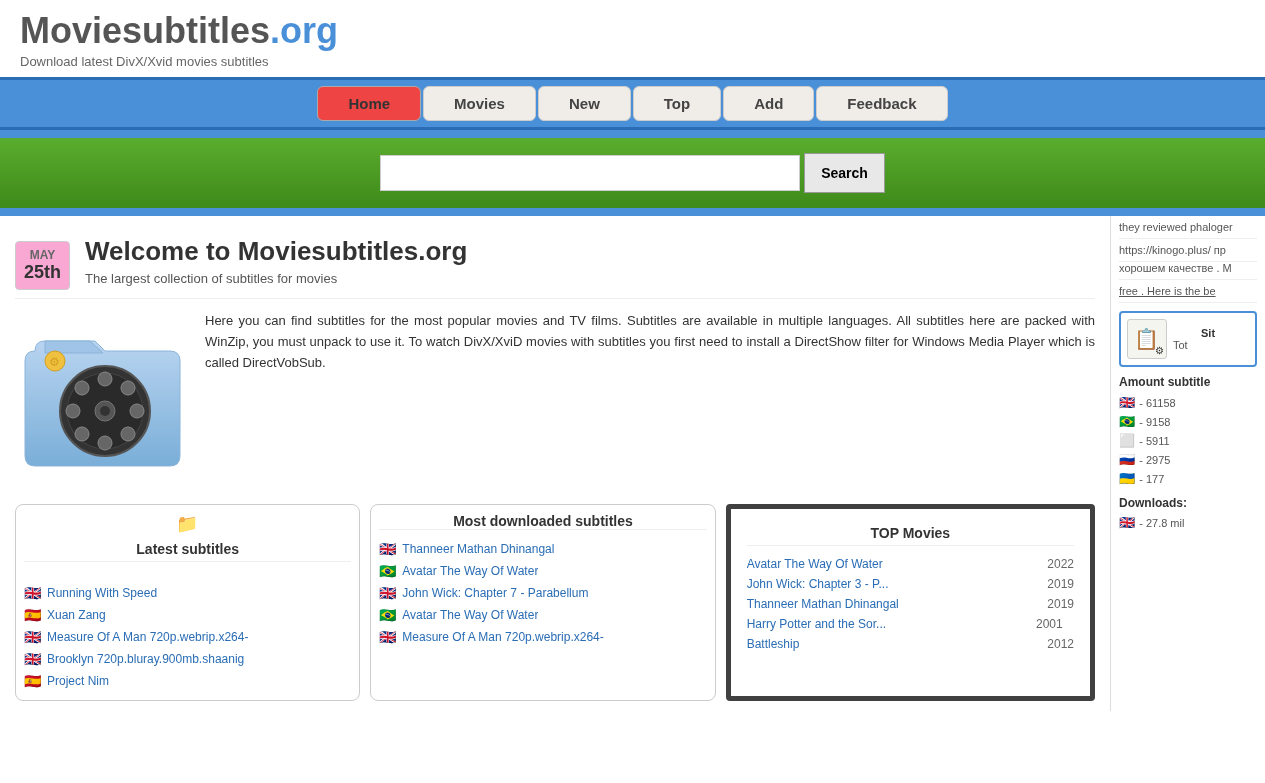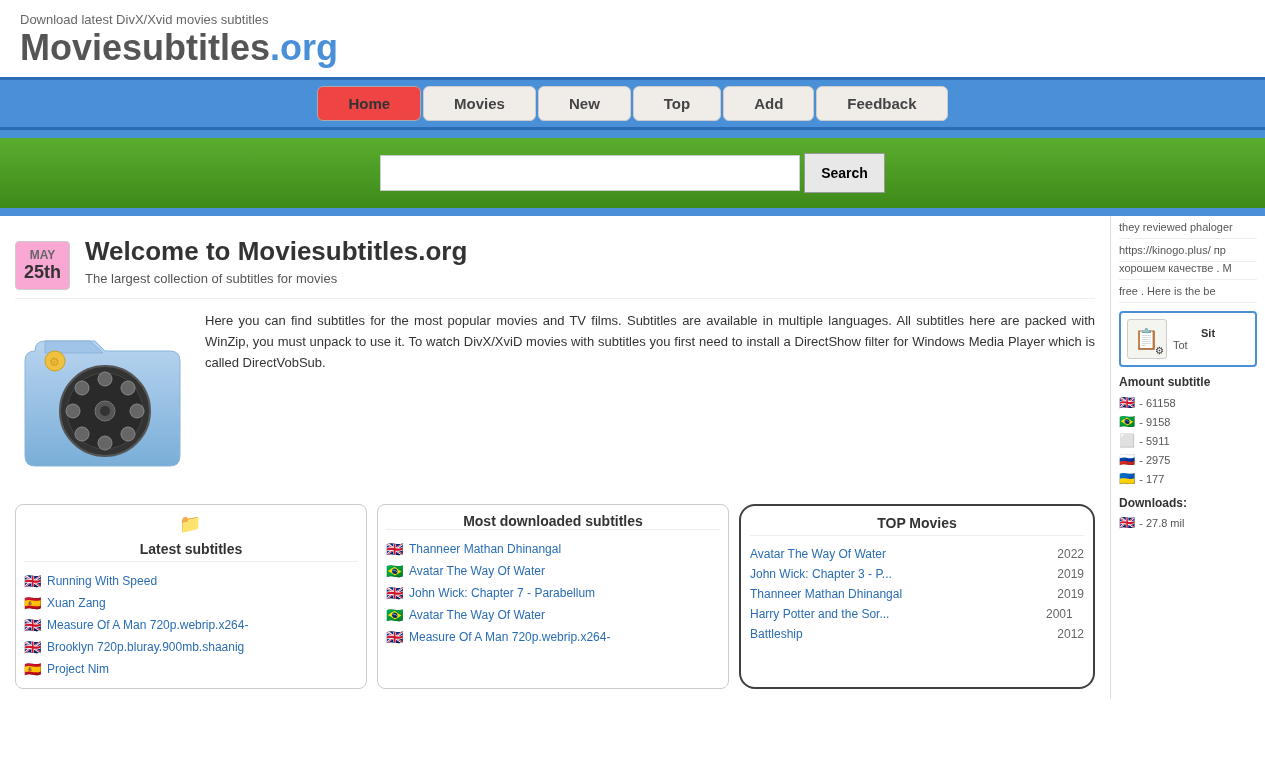--- a/index.html
+++ b/index.html
@@ -49,24 +49,24 @@
 
     
     #sidebar { font-size: 11px; }
     #site-stats { border: 2px solid #4a90d9; border-radius: 4px; padding: 6px; margin-top: 8px; }
     #downloads-section { margin-top: 8px; }
   </style>
 </head>
 <body>
 
 <div id="header">
-  <div id="site-tagline">Download latest DivX/Xvid movies subtitles</div>
   <div id="site-title">
     <span style="color:#555; font-weight:bold;">Movie</span><span style="color:#555; font-weight:bold;">subtitles</span><span style="color:#4a90d9; font-weight:bold;">.org</span>
   </div>
+  <div id="site-tagline">Download latest DivX/Xvid movies subtitles</div>
 </div>
 
 <div id="nav-bar">
   <a class="nav-item active">Home</a>
   <a class="nav-item">Movies</a>
   <a class="nav-item">New</a>
   <a class="nav-item">Top</a>
   <a class="nav-item">Add</a>
   <a class="nav-item">Feedback</a>
 </div>
@@ -134,21 +134,21 @@
       </div>
       <div id="welcome-text" style="font-size:13px; line-height:1.6; color:#333; text-align:justify;">Here you can find subtitles for the most popular movies and TV films. Subtitles are available in multiple languages. All subtitles here are packed with WinZip, you must unpack to use it. To watch DivX/XviD movies with subtitles you first need to install a DirectShow filter for Windows Media Player which is called DirectVobSub.</div>
     </div>
 
     <div id="three-cols" style="display:flex; gap:10px; margin-top:5px;">
 
       <div class="col-box" style="flex:1; border:1px solid #ccc; border-radius:8px; padding:8px;">
         <div style="text-align:center; margin-bottom:6px;">
           <span style="font-size:18px;">📁</span>
         </div>
-        <h3 style="text-align:center; font-size:14px; font-weight:bold; color:#333; margin-bottom:8px; padding-bottom:4px; border-bottom:1px solid #eee;">Latest subtitles</h3>
+        <h3 style="text-align:center; font-size:14px; font-weight:bold; color:#333; margin-bottom:20px; padding-bottom:4px; border-bottom:1px solid #eee;">Latest subtitles</h3>
         <div id="latest-list">
             <div style="display: flex; align-items: center; gap: 5px; padding: 3px 0px; color: rgb(42, 109, 181); cursor: pointer; font-size: 12px; white-space: nowrap; overflow: hidden;">
               <span style="font-size:14px; min-width:18px;">🇬🇧</span>
               <a style="color:#2a6db5; text-decoration:none; overflow:hidden; text-overflow:ellipsis; white-space:nowrap;">Running With Speed</a>
             </div>
             <div style="display: flex; align-items: center; gap: 5px; padding: 3px 0px; color: rgb(42, 109, 181); cursor: pointer; font-size: 12px; white-space: nowrap; overflow: hidden;">
               <span style="font-size:14px; min-width:18px;">🇪🇸</span>
               <a style="color:#2a6db5; text-decoration:none; overflow:hidden; text-overflow:ellipsis; white-space:nowrap;">Xuan Zang</a>
             </div>
             <div style="display: flex; align-items: center; gap: 5px; padding: 3px 0px; color: rgb(42, 109, 181); cursor: pointer; font-size: 12px; white-space: nowrap; overflow: hidden;">
@@ -185,21 +185,21 @@
               <span style="font-size:14px; min-width:18px;">🇧🇷</span>
               <a style="color:#2a6db5; text-decoration:none; overflow:hidden; text-overflow:ellipsis; white-space:nowrap;">Avatar The Way Of Water</a>
             </div>
             <div style="display: flex; align-items: center; gap: 5px; padding: 3px 0px; color: rgb(42, 109, 181); cursor: pointer; font-size: 12px; white-space: nowrap; overflow: hidden;">
               <span style="font-size:14px; min-width:18px;">🇬🇧</span>
               <a style="color:#2a6db5; text-decoration:none; overflow:hidden; text-overflow:ellipsis; white-space:nowrap;">Measure Of A Man 720p.webrip.x264-</a>
             </div>
           </div>
       </div>
 
-      <div class="col-box" style="flex:1; border:2px solid #404040; border-radius:16px; padding:9px;">
+      <div class="col-box" style="flex:1; border:5px solid #404040; border-radius:4px; padding:16px;">
         <h3 style="text-align:center; font-size:14px; font-weight:bold; color:#333; margin-bottom:8px; padding-bottom:4px; border-bottom:1px solid #eee;">TOP Movies</h3>
         <div id="top-movies-list">
             <div style="display: flex; justify-content: space-between; padding: 3px 0px; font-size: 12px;">
               <a style="color:#2a6db5; text-decoration:none; flex:1; white-space:nowrap; overflow:hidden; text-overflow:ellipsis;">Avatar The Way Of Water</a>
               <span style="color:#666; min-width:38px; text-align:right;">2022</span>
             </div>
             <div style="display: flex; justify-content: space-between; padding: 3px 0px; font-size: 12px;">
               <a style="color:#2a6db5; text-decoration:none; flex:1; white-space:nowrap; overflow:hidden; text-overflow:ellipsis;">John Wick: Chapter 3 - P...</a>
               <span style="color:#666; min-width:38px; text-align:right;">2019</span>
             </div>
@@ -219,21 +219,21 @@
       </div>
 
     </div>
   </div>
 
   <div id="sidebar" style="width:155px; min-width:155px; border-left:1px solid #ddd; padding:5px 8px; font-size:11px; overflow:hidden;">
     <div id="sidebar-comments">
     <div style="color: rgb(85, 85, 85); margin-bottom: 5px; padding-bottom: 5px; border-bottom: 1px solid rgb(238, 238, 238); font-size: 11px; word-break: break-all;">they reviewed phaloger</div>
         <div style="color: rgb(85, 85, 85); padding-bottom: 5px; border-bottom: 1px solid rgb(238, 238, 238); font-size: 11px; word-break: break-all;">https://kinogo.plus/ пр</div>
         <div style="color: rgb(85, 85, 85); margin-bottom: 5px; padding-bottom: 5px; border-bottom: 1px solid rgb(238, 238, 238); font-size: 11px; word-break: break-all;">хорошем качестве . М</div>
-        <div style="color: rgb(85, 85, 85); margin-bottom: 5px; padding-bottom: 5px; border-bottom: 1px solid rgb(238, 238, 238); font-size: 11px; word-break: break-all;">free . Here is the be</div>
+        <div style="color: rgb(85, 85, 85); margin-bottom: 5px; padding-bottom: 5px; border-bottom: 1px solid rgb(238, 238, 238); font-size: 11px; word-break: break-all; text-decoration: underline;">free . Here is the be</div>
       </div>
     <div id="site-stats" style="border:2px solid #4a90d9; border-radius:4px; padding:6px; margin-top:8px;">
       <div style="display:flex; gap:6px; align-items:center;">
         <div style="width:40px; height:40px; background:#f5f5f0; border:1px solid #ccc; border-radius:3px; display:flex; align-items:center; justify-content:center; font-size:20px; position:relative;">
           📋
           <span style="position:absolute; bottom:2px; right:2px; font-size:10px;">⚙</span>
         </div>
         <div>
           <div style="font-weight:bold; font-size:11px;margin-left:28px;">Sit</div>
           <div style="font-size:11px; color:#555;">Tot</div>

